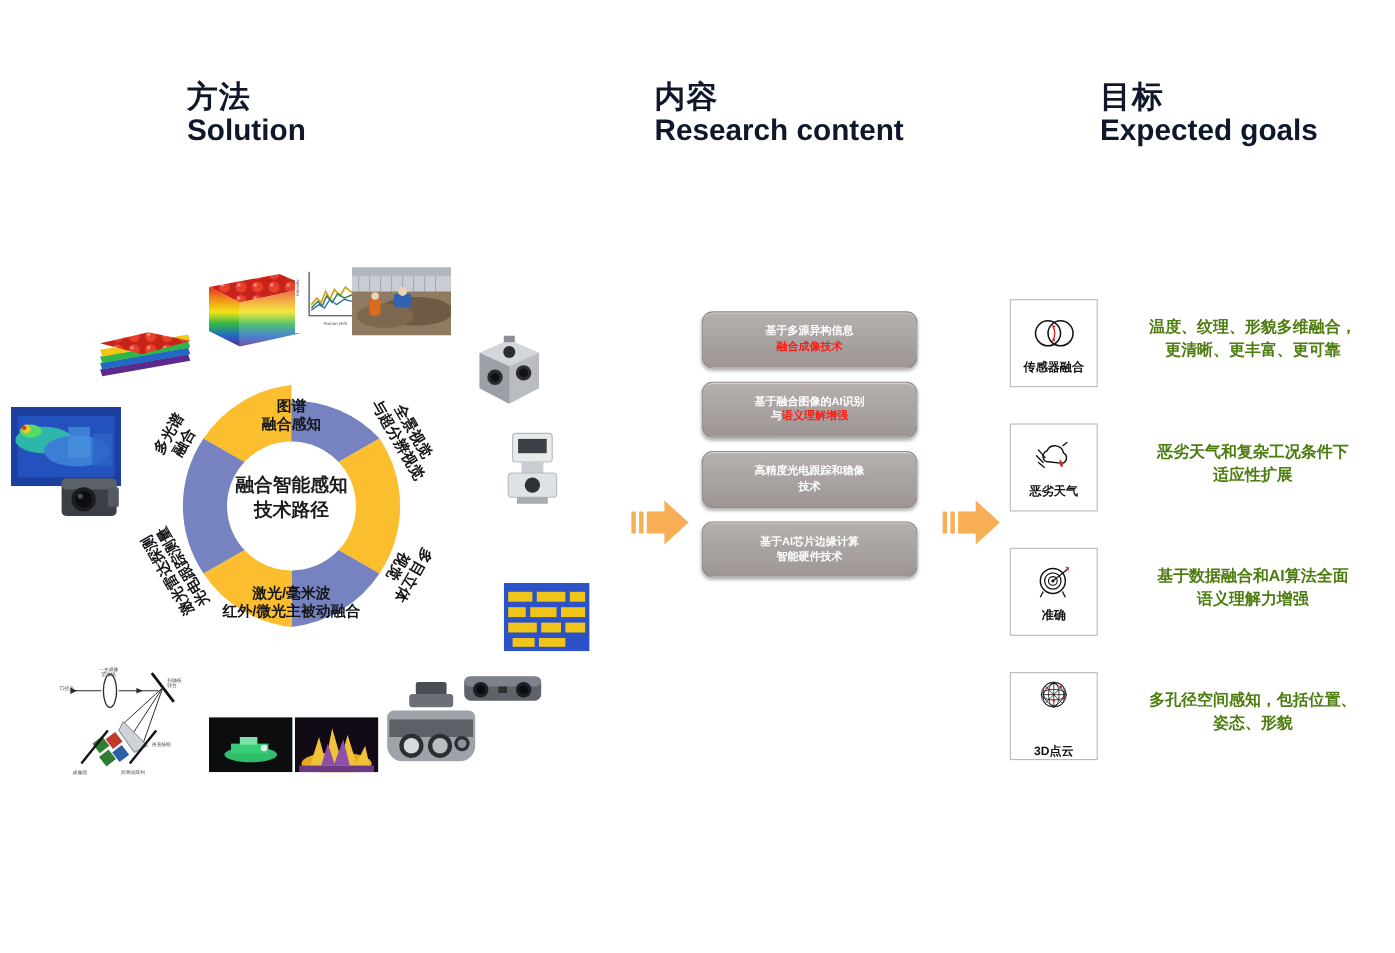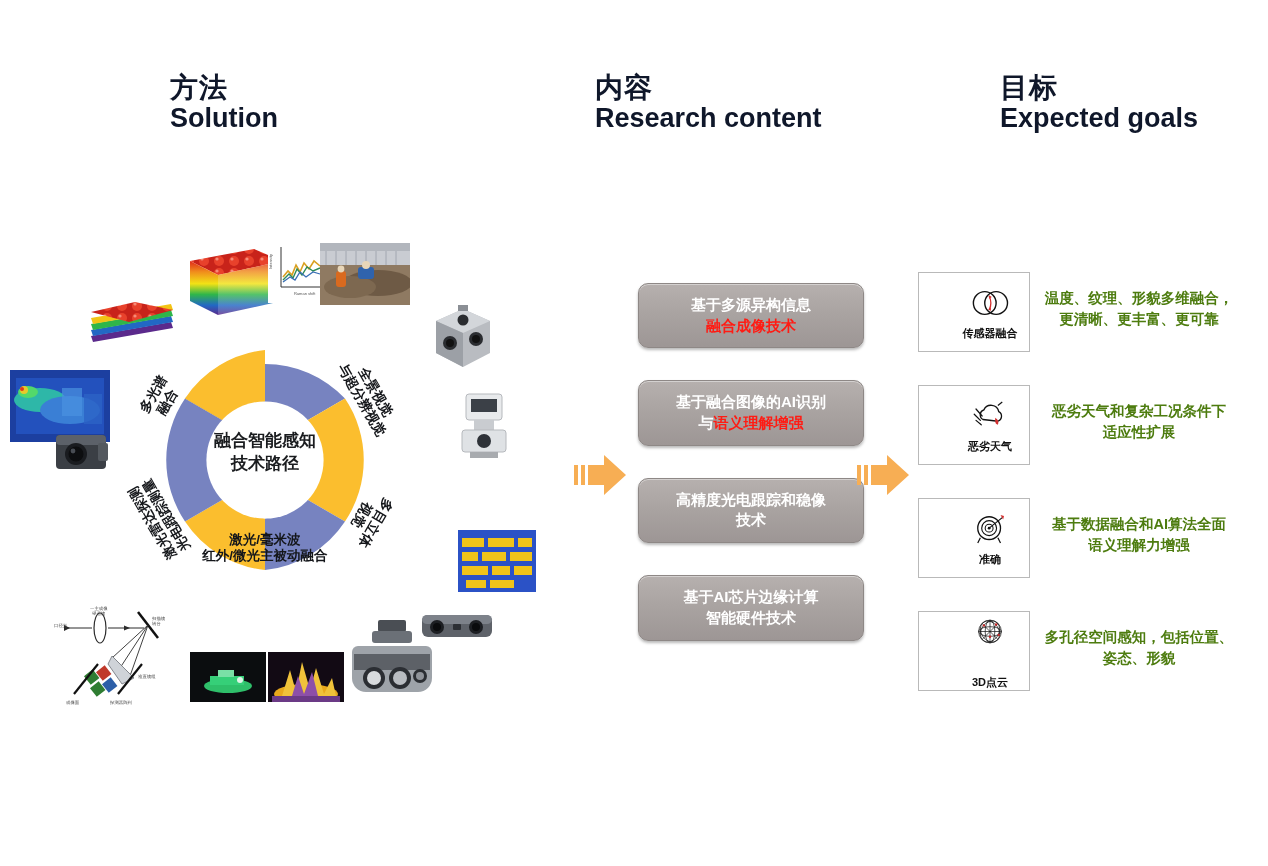--- a/index.html
+++ b/index.html
@@ -19,32 +19,32 @@
              font-size:13.5px;line-height:1.22;white-space:pre-line;}
   #donut-center{position:absolute;left:60px;top:130px;width:200px;text-align:center;
                 font-size:17px;font-weight:bold;color:#1a1c1f;line-height:1.35;white-space:pre-line;}
 
   
   .thumb{position:absolute;}
 
   
   #content-col{position:absolute;left:638px;top:283px;width:196px;}
   .cbox{
-    width:226px;box-sizing:border-box;border-radius:10px;
+    width:196px;box-sizing:border-box;border-radius:10px;
     background:linear-gradient(180deg,#b6b0ae 0%,#a9a3a1 48%,#9d9695 100%);
     border:1px solid #8e8886;
     box-shadow:0 2px 3px rgba(0,0,0,.28), inset 0 1px 0 rgba(255,255,255,.42);
-    color:#ffffff;font-weight:bold;font-size:15px;line-height:1.38;
-    text-align:center;padding:11px 8px;margin-bottom:32px;
+    color:#ffffff;font-weight:bold;font-size:10px;line-height:1.38;
+    text-align:center;padding:11px 8px;margin-bottom:12px;
   }
   .cbox .hl{color:#ff1b13;}
 
   
   .goal-card{position:absolute;width:78px;height:78px;background:#fff;border:1px solid #b9b9b9;
-             display:flex;flex-direction:column;align-items:center;justify-content:center;padding-left:32px;}
+             display:flex;flex-direction:column;align-items:center;justify-content:center;}
   .goal-card .ic{width:42px;height:40px;display:block;}
   .goal-card .gl{font-size:11px;font-weight:bold;color:#111;margin-top:3px;}
   .goal-txt{position:absolute;width:250px;text-align:center;font-size:14.5px;font-weight:bold;
             color:#4d7c0f;line-height:1.42;white-space:pre-line;}
 
   .arrow{position:absolute;}
 </style>
 </head>
 <body>
 
@@ -294,20 +294,22 @@
     <path d="M 240.0,221.44 A 110,110 0 0 1 160.0,270.0 L 160.0,218.6 A 58.6,58.6 0 0 0 196.0,196.04 Z" fill="#7783C0"></path>
 
     <path d="M 160.0,270.0 A 110,110 0 0 1 80.0,221.44 L 124.0,196.04 A 58.6,58.6 0 0 0 160.0,218.6 Z" fill="#FBBE2E"></path>
 
     <path d="M 80.0,221.44 A 110,110 0 0 1 80.0,98.56 L 124.0,123.96 A 58.6,58.6 0 0 0 124.0,196.04 Z" fill="#7783C0"></path>
 
     <path d="M 80.0,98.56 A 110,110 0 0 1 160.0,50.0 L 160.0,101.4 A 58.6,58.6 0 0 0 124.0,123.96 Z" fill="#FBBE2E"></path>
     <circle cx="160" cy="160" r="58.6" fill="#ffffff"></circle>
   </svg>
 
+  <div class="seg-label" style="left:85px;top:62px;width:150px;">图谱
+融合感知</div>
   <div class="seg-label" style="left:208px;top:80px;width:110px;transform:rotate(60deg);">全景视觉
 与超分辨视觉</div>
   <div class="seg-label" style="left:208px;top:202px;width:110px;transform:rotate(120deg);">多目立体
 视觉</div>
   <div class="seg-label" style="left:40px;top:232px;width:240px;">激光/毫米波
 红外/微光主被动融合</div>
   <div class="seg-label" style="left:0px;top:202px;width:110px;transform:rotate(-120deg);">激光雷达探测
 光电跟踪测量</div>
   <div class="seg-label" style="left:2px;top:82px;width:108px;transform:rotate(-60deg);">多光谱
 融合</div>

